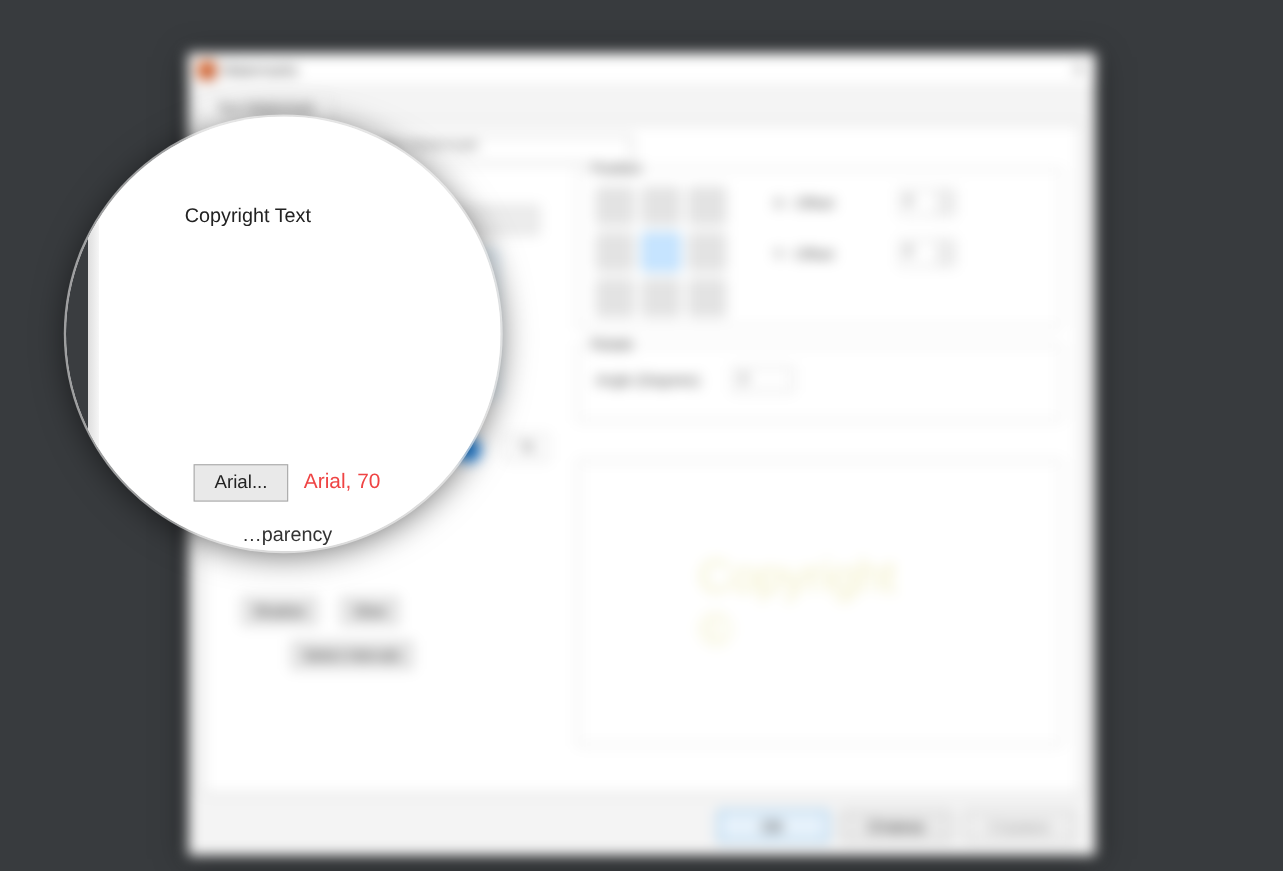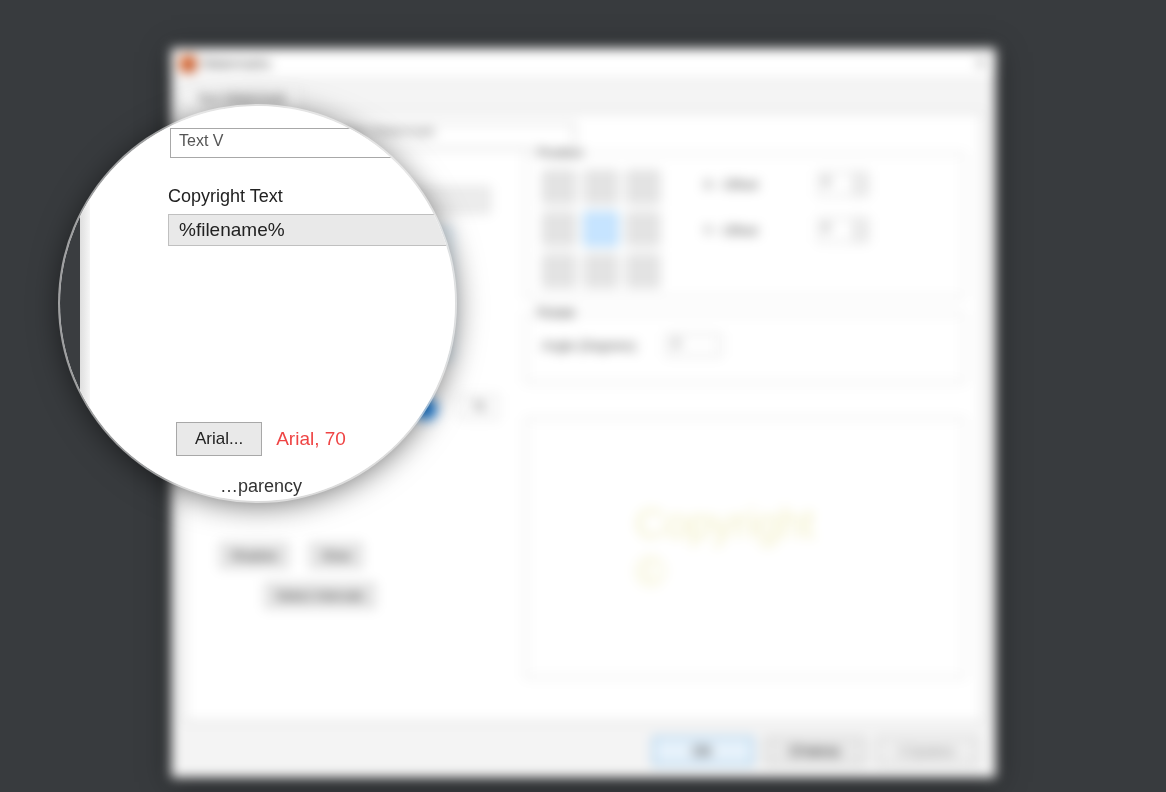--- a/index.html
+++ b/index.html
@@ -482,28 +482,23 @@
     </div>
   </div>
 </div>
 
 <div class="lens">
   <div class="lens-inner">
     <div class="dark-strip"></div>
     <div class="panel-edge"></div>
     <div class="lens-content">
 
-      <div class="name-frag">Text V</div>
 
       <span class="wm-label">Copyright Text</span>
 
-      <div class="combo-big">
-        <span>%filename%</span>
-
-      </div>
 
 
       <div class="blue-ball"></div>
 
       <div class="fontrow-big">
         <button class="btn">Arial...</button>
         <span class="fdesc">Arial, 70</span>
       </div>
 
       <span class="trans-frag">…parency</span>

